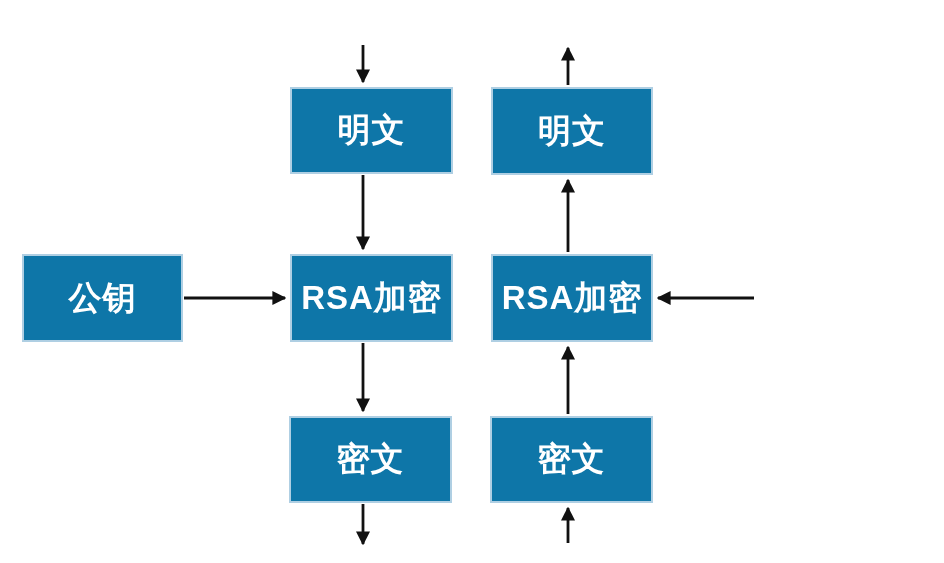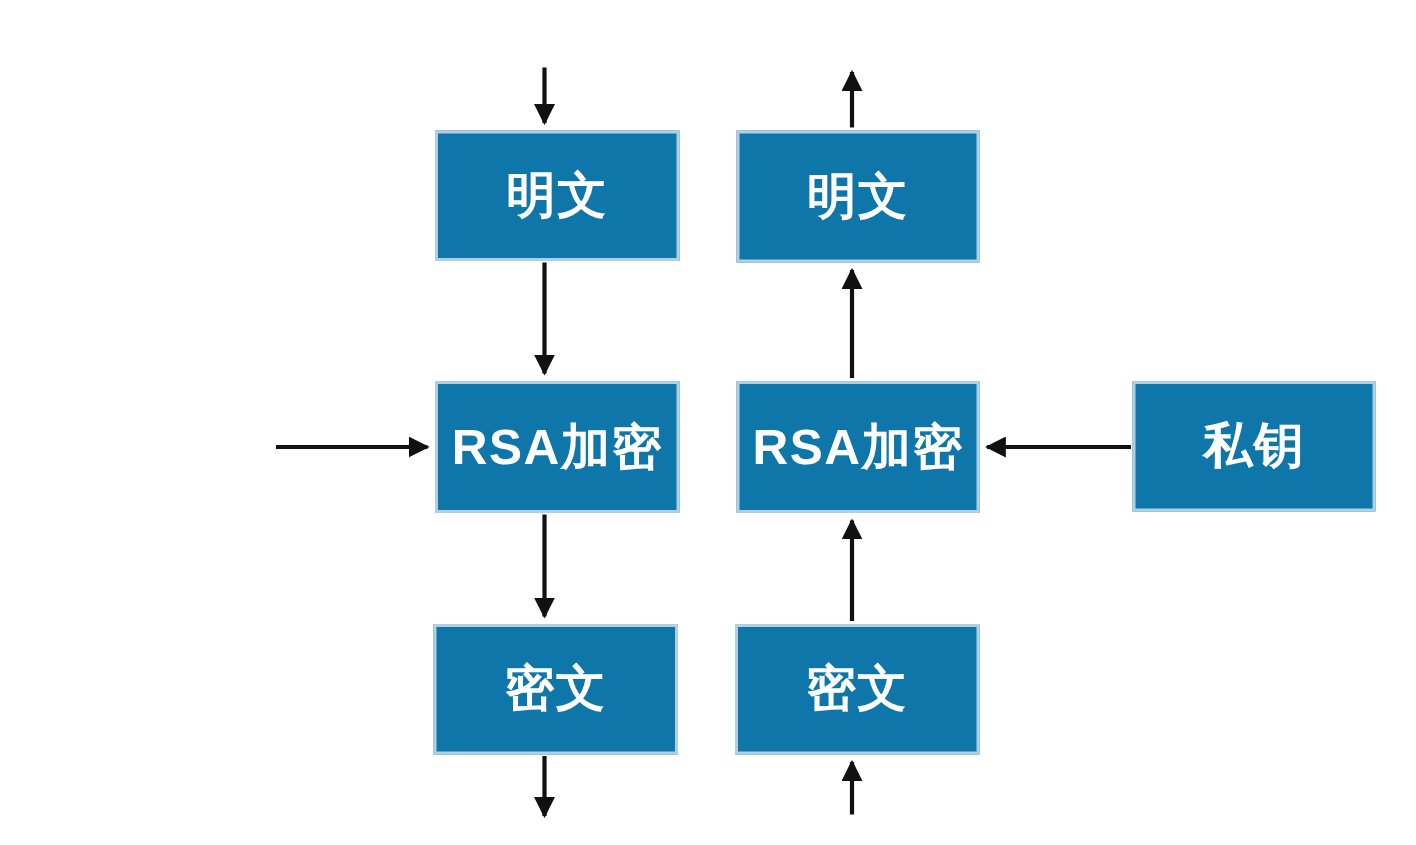--- a/index.html
+++ b/index.html
@@ -52,20 +52,23 @@
     <line class="edge" x1="363" y1="504" x2="363" y2="544" marker-end="url(#ah)"></line>
     <line class="edge" x1="184" y1="298" x2="285" y2="298" marker-end="url(#ah)"></line>
 
     <line class="edge" x1="568" y1="543" x2="568" y2="508" marker-end="url(#ah)"></line>
     <line class="edge" x1="568" y1="414" x2="568" y2="347" marker-end="url(#ah)"></line>
     <line class="edge" x1="568" y1="252" x2="568" y2="180" marker-end="url(#ah)"></line>
     <line class="edge" x1="568" y1="85" x2="568" y2="48" marker-end="url(#ah)"></line>
     <line class="edge" x1="754" y1="298" x2="658" y2="298" marker-end="url(#ah)"></line>
   </svg>
 
+  <div class="node n-pubkey">
+    <span>公钥</span>
+  </div>
 
   <div class="node n-enc-plain">
     <span>明文</span>
   </div>
 
   <div class="node n-enc-rsa">
     <span>RSA加密</span>
   </div>
 
   <div class="node n-enc-cipher">
@@ -77,17 +80,14 @@
   </div>
 
   <div class="node n-dec-rsa">
     <span>RSA加密</span>
   </div>
 
   <div class="node n-dec-cipher">
     <span>密文</span>
   </div>
 
-  <div class="node n-privkey">
-    <span>私钥</span>
-  </div>
 
 </div>
 
 </body></html>

